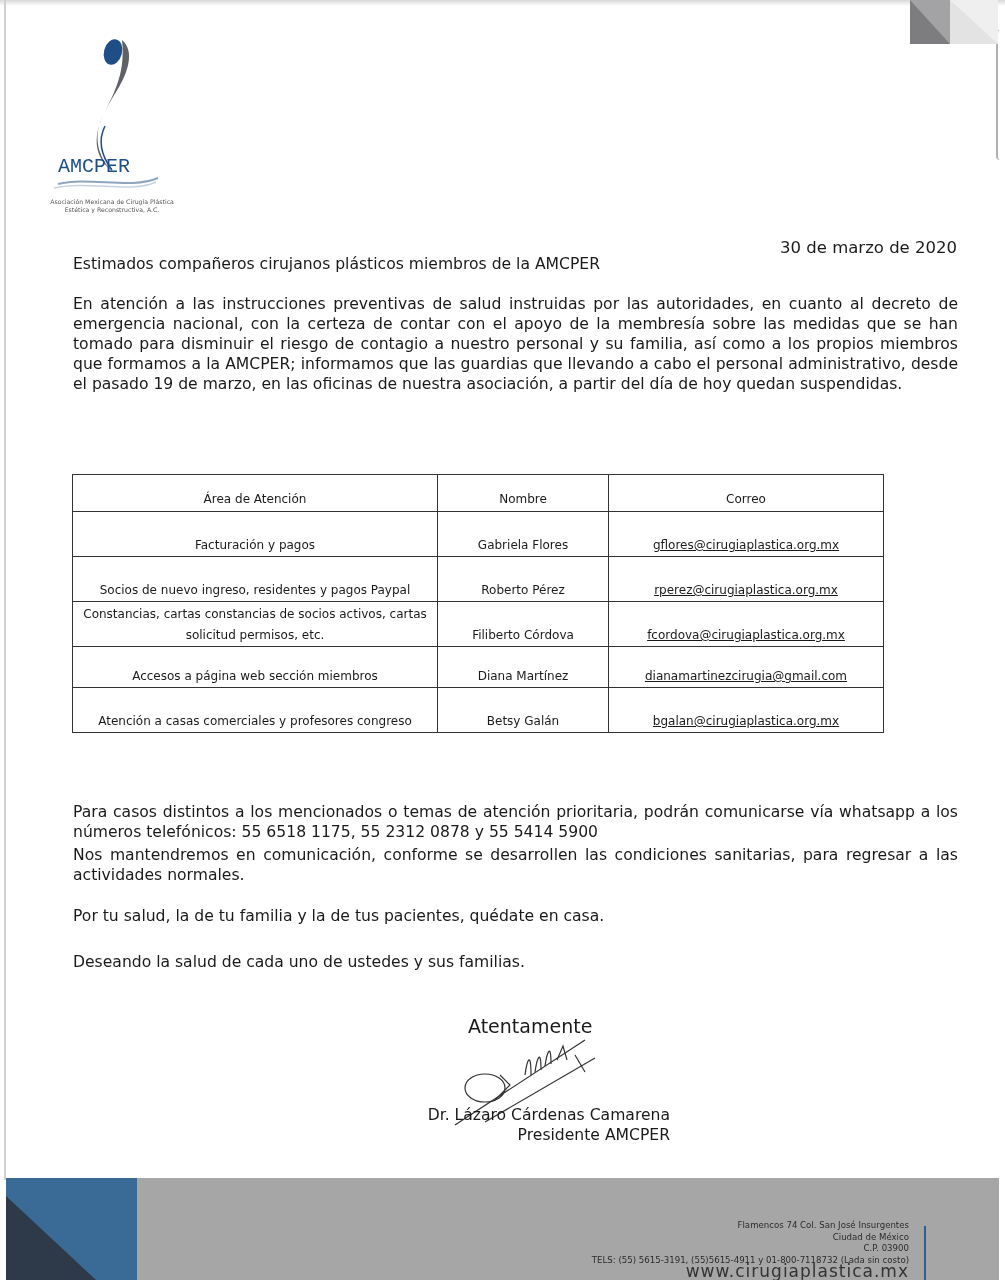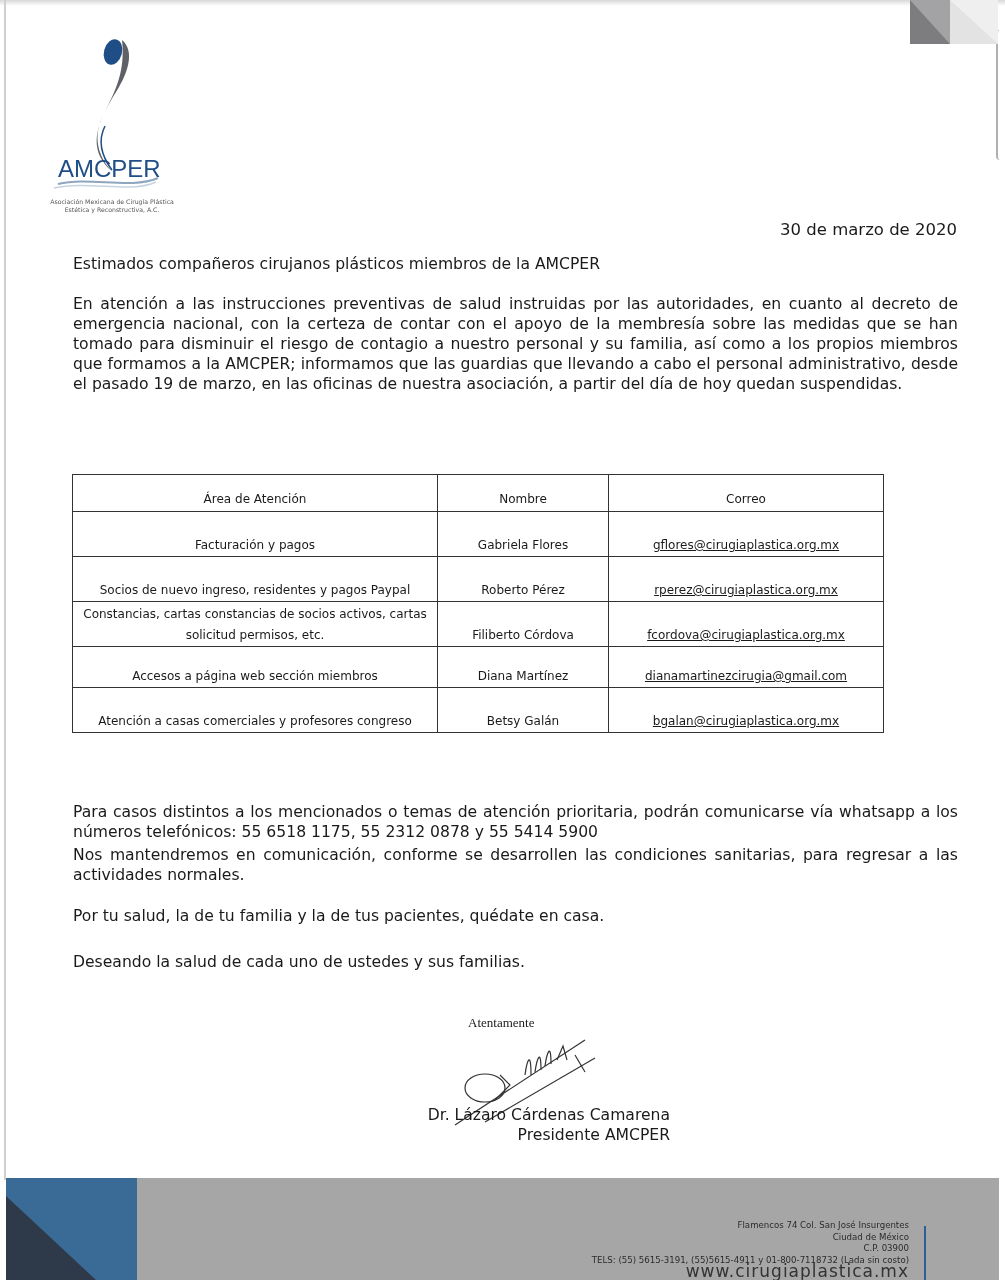--- a/index.html
+++ b/index.html
@@ -13,26 +13,26 @@
     background:linear-gradient(#d8d8d8, rgba(255,255,255,0)); }
   .left-edge { position:absolute; left:4px; top:0; width:2px; height:1180px; background:#cfcfcf; }
   .right-bracket { position:absolute; left:996px; top:30px; width:6px; height:130px;
     border-left:2px solid #b0b0b0; border-top-left-radius:4px; border-bottom-left-radius:4px; }
 
   
   .corner { position:absolute; left:910px; top:0; width:90px; height:46px; }
 
   
   .logo { position:absolute; left:30px; top:30px; width:160px; height:190px; }
-  .logo-text { position:absolute; left:58px; top:155px; font-family:Liberation Sans, sans-serif;
-    font-size:24px; color:#1f4e86; letter-spacing:0px; }
+  .logo-text { position:absolute; left:58px; top:155px; font-family:Liberation Mono, monospace;
+    font-size:20px; color:#1f4e86; letter-spacing:0px; }
   .logo-sub { position:absolute; left:37px; top:198px; width:150px; font-size:6.2px; color:#555;
     text-align:center; line-height:8px; }
 
-  .date { position:absolute; right:48px; top:220px; font-size:16.5px; }
+  .date { position:absolute; right:48px; top:238px; font-size:16.5px; }
   .para { position:absolute; left:73px; width:885px; font-size:15.6px; line-height:20px; text-align:justify; }
   .salute { top:254px; }
   .p1 { top:294px; }
   .p2 { top:414px; }
   .p3 { top:802px; }
   .p4 { top:845px; }
   .p5 { top:906px; }
   .p6 { top:952px; }
 
   
@@ -42,21 +42,21 @@
   .tbl td.area { width:352px; text-align:center; }
   .tbl td.nombre { width:130px; text-align:center; }
   .tbl td.correo { width:262px; text-align:center; }
   .tbl td.correo span { text-decoration:underline; }
   .r1 td { height:44px; }
   .r2 td { height:44px; }
   .r3 td { height:44px; }
   .r4 td { height:40px; }
   .r5 td { height:44px; }
 
-  .closing { position:absolute; left:468px; top:1015px; font-size:13px;font-family:Liberation Serif, serif; }
+  .closing { position:absolute; left:468px; top:1015px; font-size:19px; }
   .signer { position:absolute; left:330px; width:340px; text-align:right; font-size:15.6px; line-height:20px; }
   .signer-name { top:1105px; }
   .signer-role { top:1125px; }
   .signature { position:absolute; left:445px; top:1030px; width:170px; height:100px; }
 
   
   .footer { position:absolute; left:6px; top:1178px; width:993px; height:102px; background:#a7a6a7; }
   .footer-blue { position:absolute; left:0; top:0; width:131px; height:102px; background:#3a6b96; overflow:hidden; }
   .footer-blue svg { position:absolute; left:0; top:0; }
   .footer-addr { position:absolute; right:90px; top:42px; text-align:right; font-size:8.6px;

